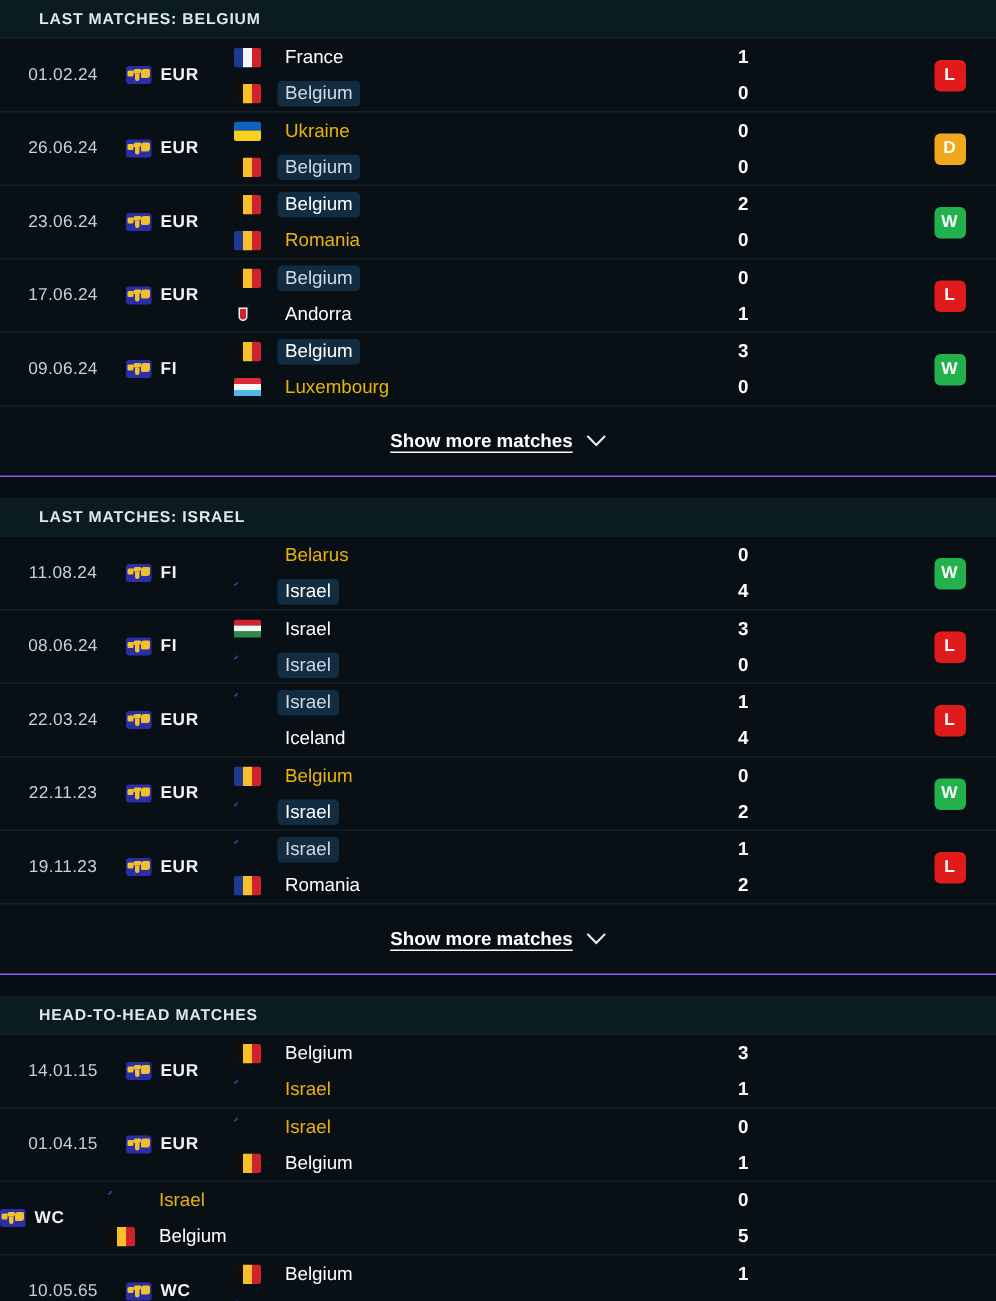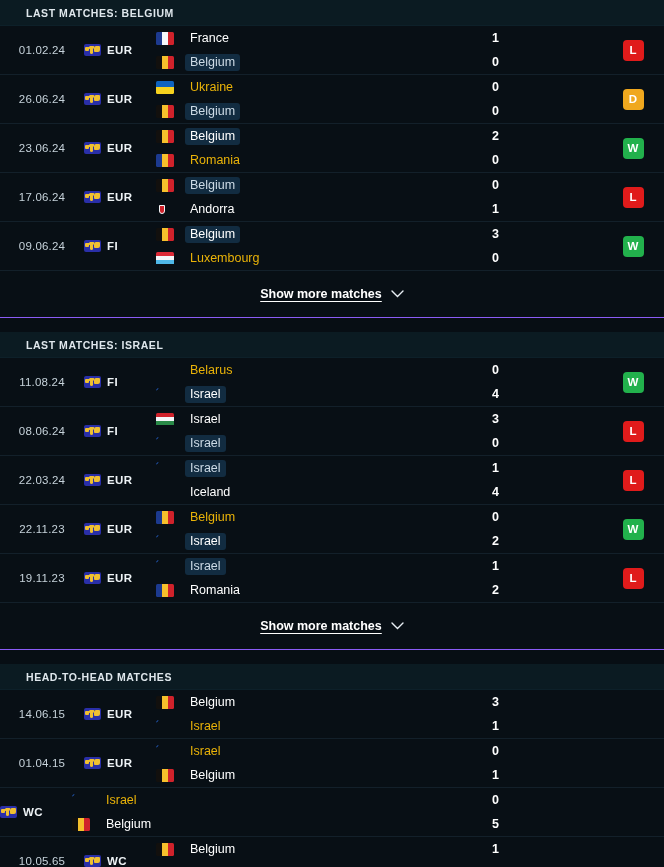--- a/index.html
+++ b/index.html
@@ -612,21 +612,21 @@
         </span>
       </div>
     </div>
     <div class="spacer"></div>
     <div class="section">
       <div class="section-header">
         <span class="title">HEAD-TO-HEAD MATCHES</span>
       </div>
       <div class="match-list">
         <div class="match-row">
-          <div class="col-date">14.06.15</div>
+          <div class="col-date">14.01.15</div>
           <div class="col-comp">
             <span class="comp-icon">
               <i class="m1"></i>
               <i class="m2"></i>
               <i class="m3"></i>
               <i class="m4"></i>
             </span>
             <span class="comp-code">EUR</span>
           </div>
           <div class="col-teams">

